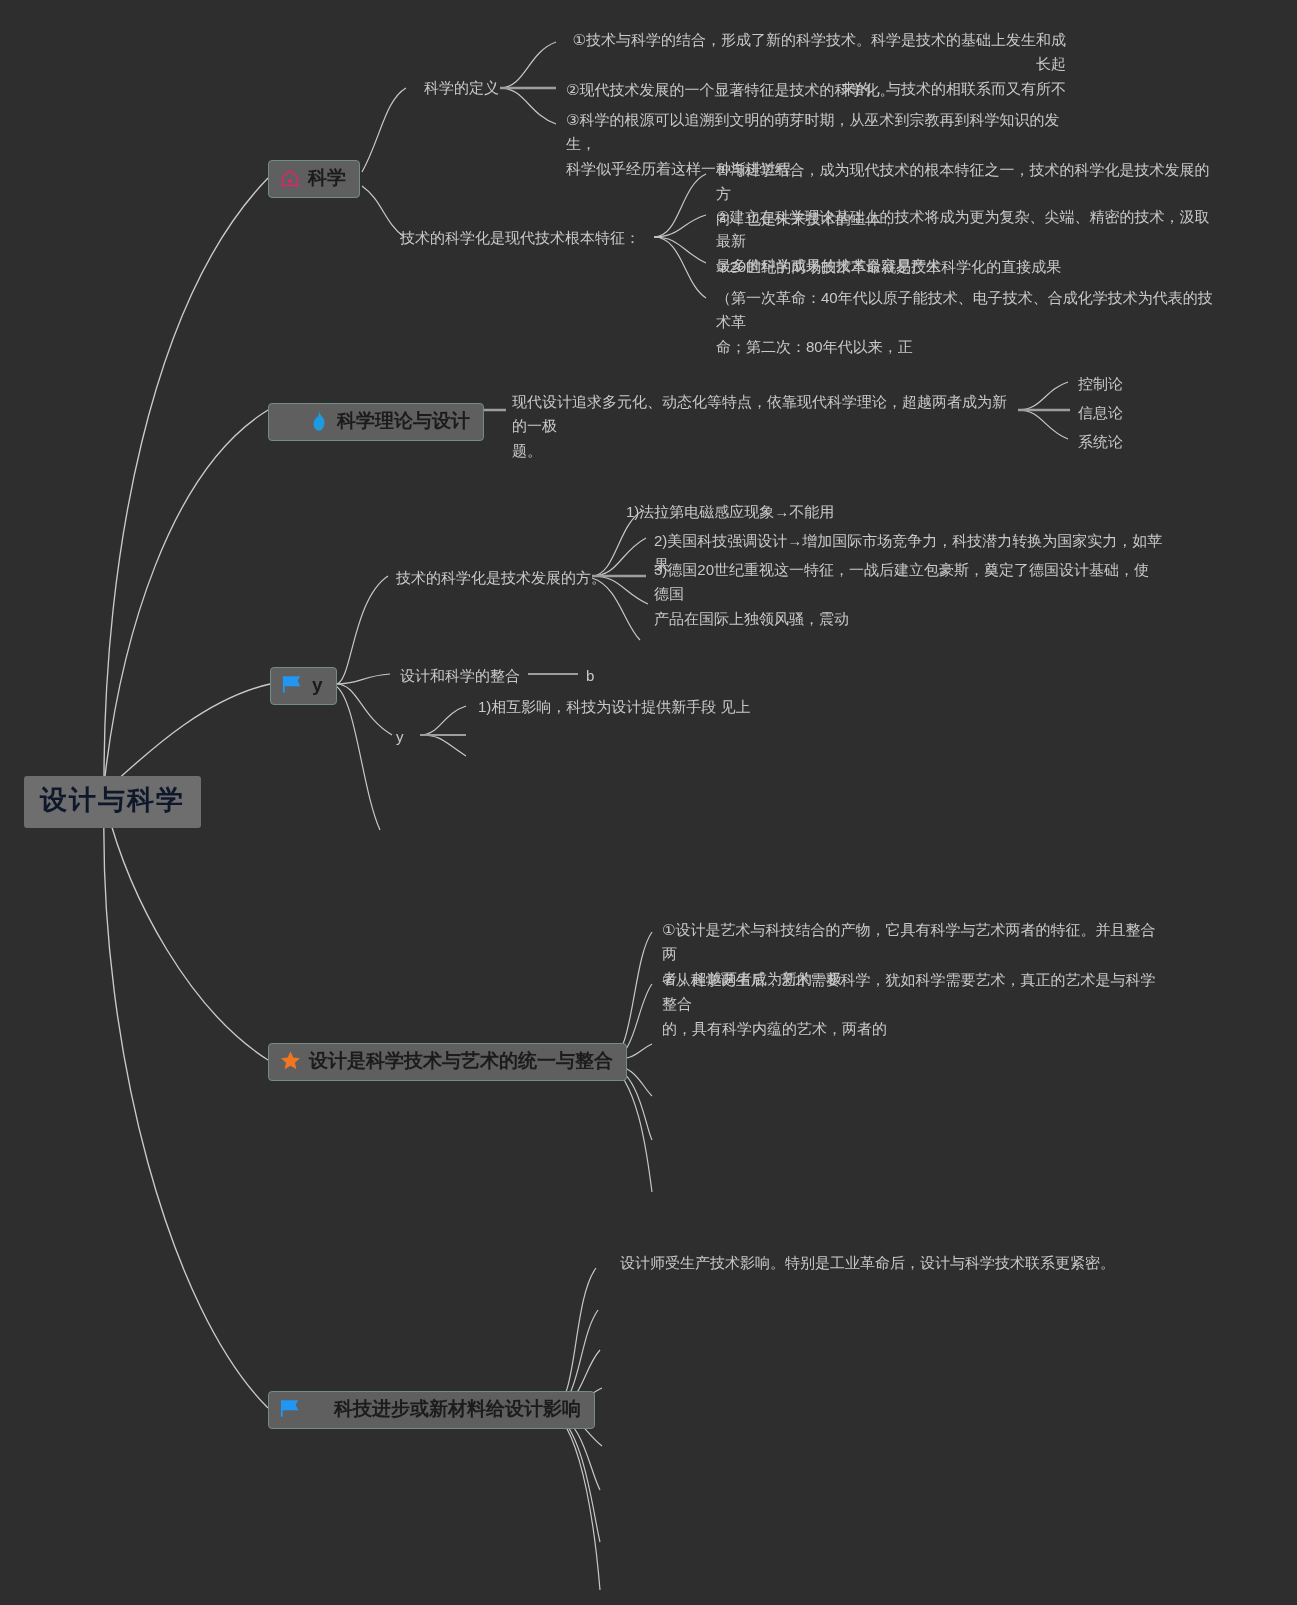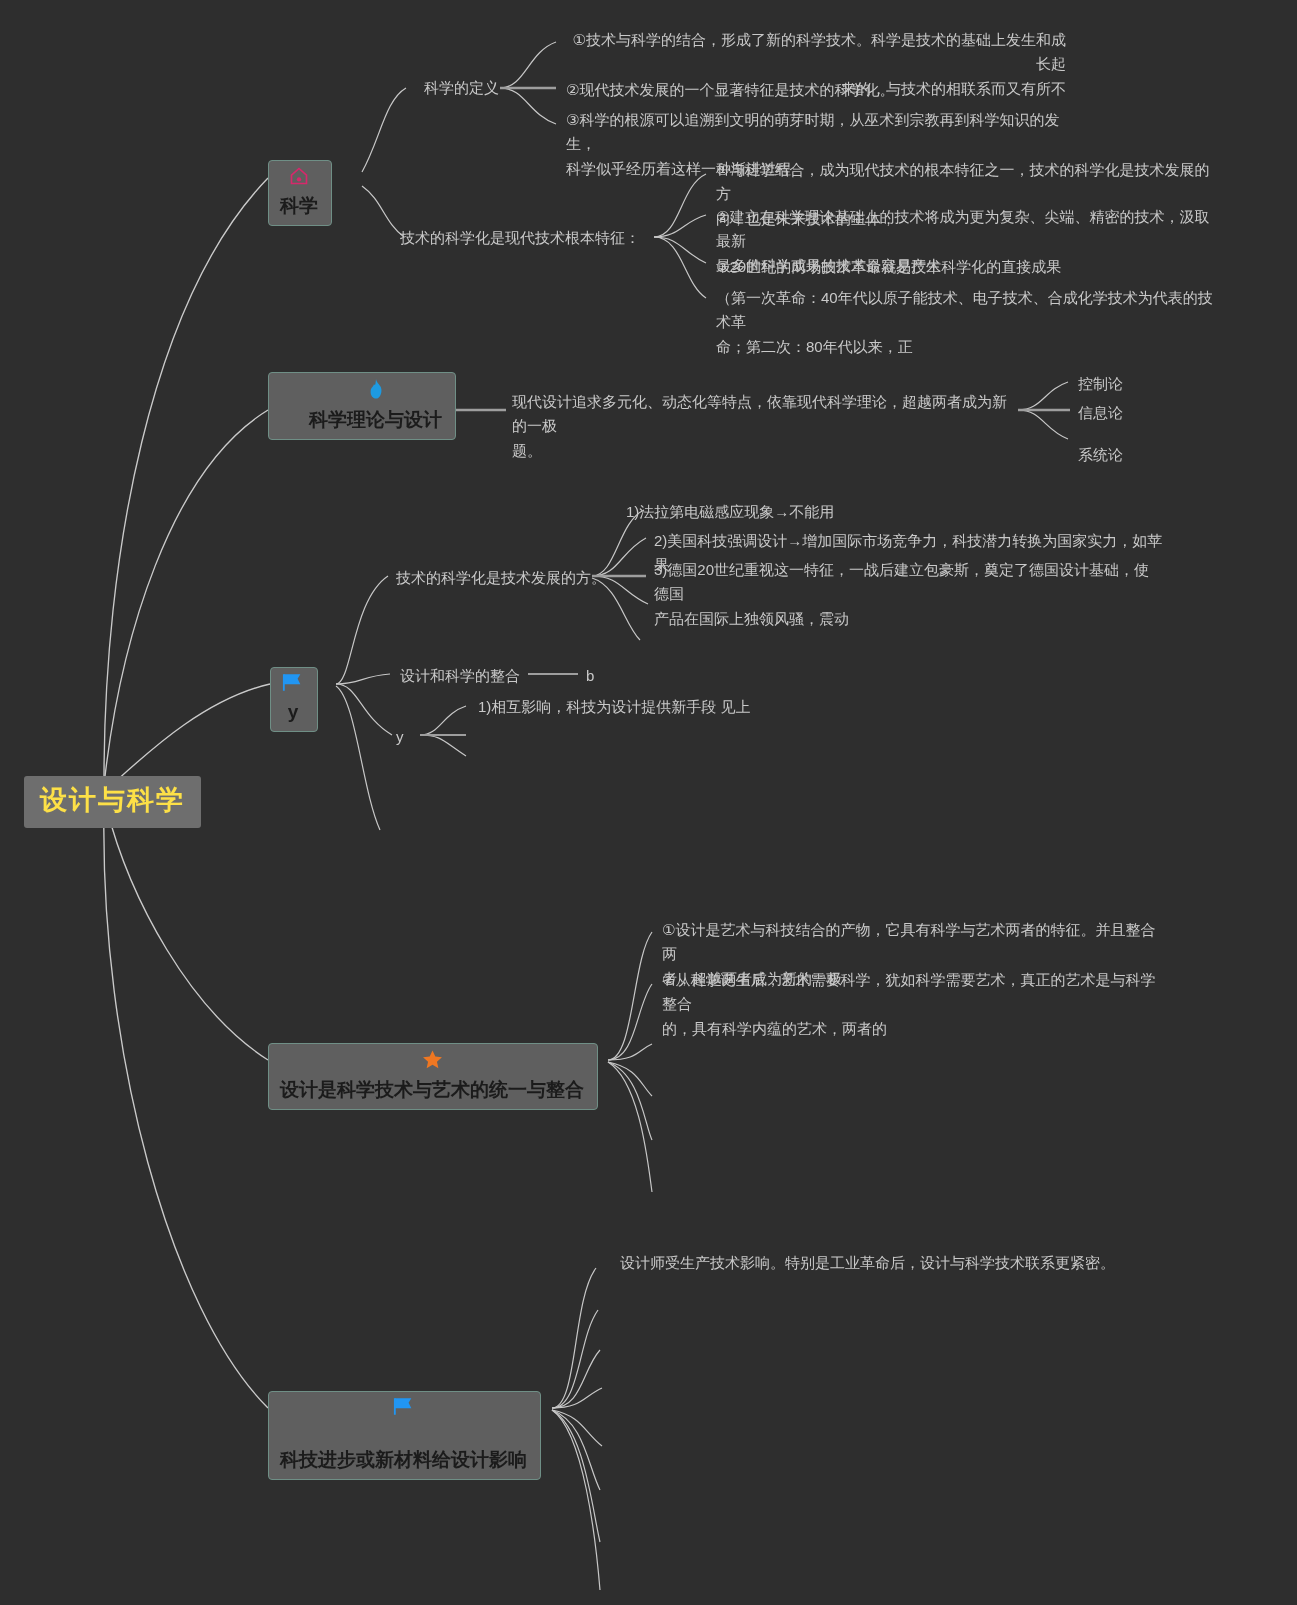--- a/index.html
+++ b/index.html
@@ -18,26 +18,25 @@
   #wires {
     position: absolute;
     left: 0; top: 0;
     width: 1297px;
     height: 1605px;
     pointer-events: none;
   }
   .node {
     position: absolute;
     box-sizing: border-box;
-    flex-direction: column;
   }
   
   .root-node {
     background: #6e6e6e;
-    color: #fde047;
+    color: #0f172a;
     font-size: 27px;
     font-weight: 700;
     letter-spacing: 2px;
     padding: 8px 16px 10px 16px;
     border-radius: 3px;
     white-space: nowrap;
     line-height: 1.25;
   }
   
   .branch-node {
@@ -186,37 +185,37 @@
   <div class="text-node" style="left:400px; top:226px;">技术的科学化是现代技术根本特征：</div>
 
   <div class="text-node" style="left:716px; top:158px; width:500px;">①与科学结合，成为现代技术的根本特征之一，技术的科学化是技术发展的方
 向，也是未来技术的主体，</div>
   <div class="text-node" style="left:716px; top:205px; width:500px;">②建立在科学理论基础上的技术将成为更为复杂、尖端、精密的技术，汲取最新
 最多的科学成果的技术最容易产生</div>
   <div class="text-node" style="left:716px; top:255px; width:500px;">③20世纪的两场技术革命就是技术科学化的直接成果</div>
   <div class="text-node" style="left:716px; top:286px; width:500px;">（第一次革命：40年代以原子能技术、电子技术、合成化学技术为代表的技术革
 命；第二次：80年代以来，正</div>
 
-  <div class="node branch-node" style="left:268px; top:372px;padding-left:40px;">
+  <div class="node branch-node" style="left:268px; top:403px;padding-left:40px;">
     <span class="icon">
       <svg width="20" height="22" viewBox="0 0 24 26" fill="#1e9ae0">
         <path d="M12 1 C 13 7, 18 8, 18.5 13.5 C 19 19.5, 15.8 24.5, 12 24.5
                  C 8.2 24.5, 5 20.5, 5.6 15 C 6 11, 9 10.5, 9.6 7
                  C 10.6 9.5, 11.4 9, 12 1 Z"></path>
       </svg>
     </span>
     <span class="bnode-label">科学理论与设计</span>
   </div>
 
   <div class="text-node" style="left:512px; top:390px; width:500px;">现代设计追求多元化、动态化等特点，依靠现代科学理论，超越两者成为新的一极
 题。</div>
 
   <div class="text-node" style="left:1078px; top:372px;">控制论</div>
   <div class="text-node" style="left:1078px; top:401px;">信息论</div>
-  <div class="text-node" style="left:1078px; top:430px;margin-top:13px;">系统论</div>
+  <div class="text-node" style="left:1078px; top:430px;">系统论</div>
 
   <div class="node branch-node" style="left:270px; top:667px;">
     <span class="icon">
       <svg width="22" height="19" viewBox="0 0 24 20" fill="#2196f3">
         <path d="M2 1 H20 L17 6 L20 12 H2 Z"></path>
         <rect x="1" y="1" width="2" height="18" fill="#2196f3"></rect>
       </svg>
     </span>
     <span class="bnode-label">y</span>
   </div>

